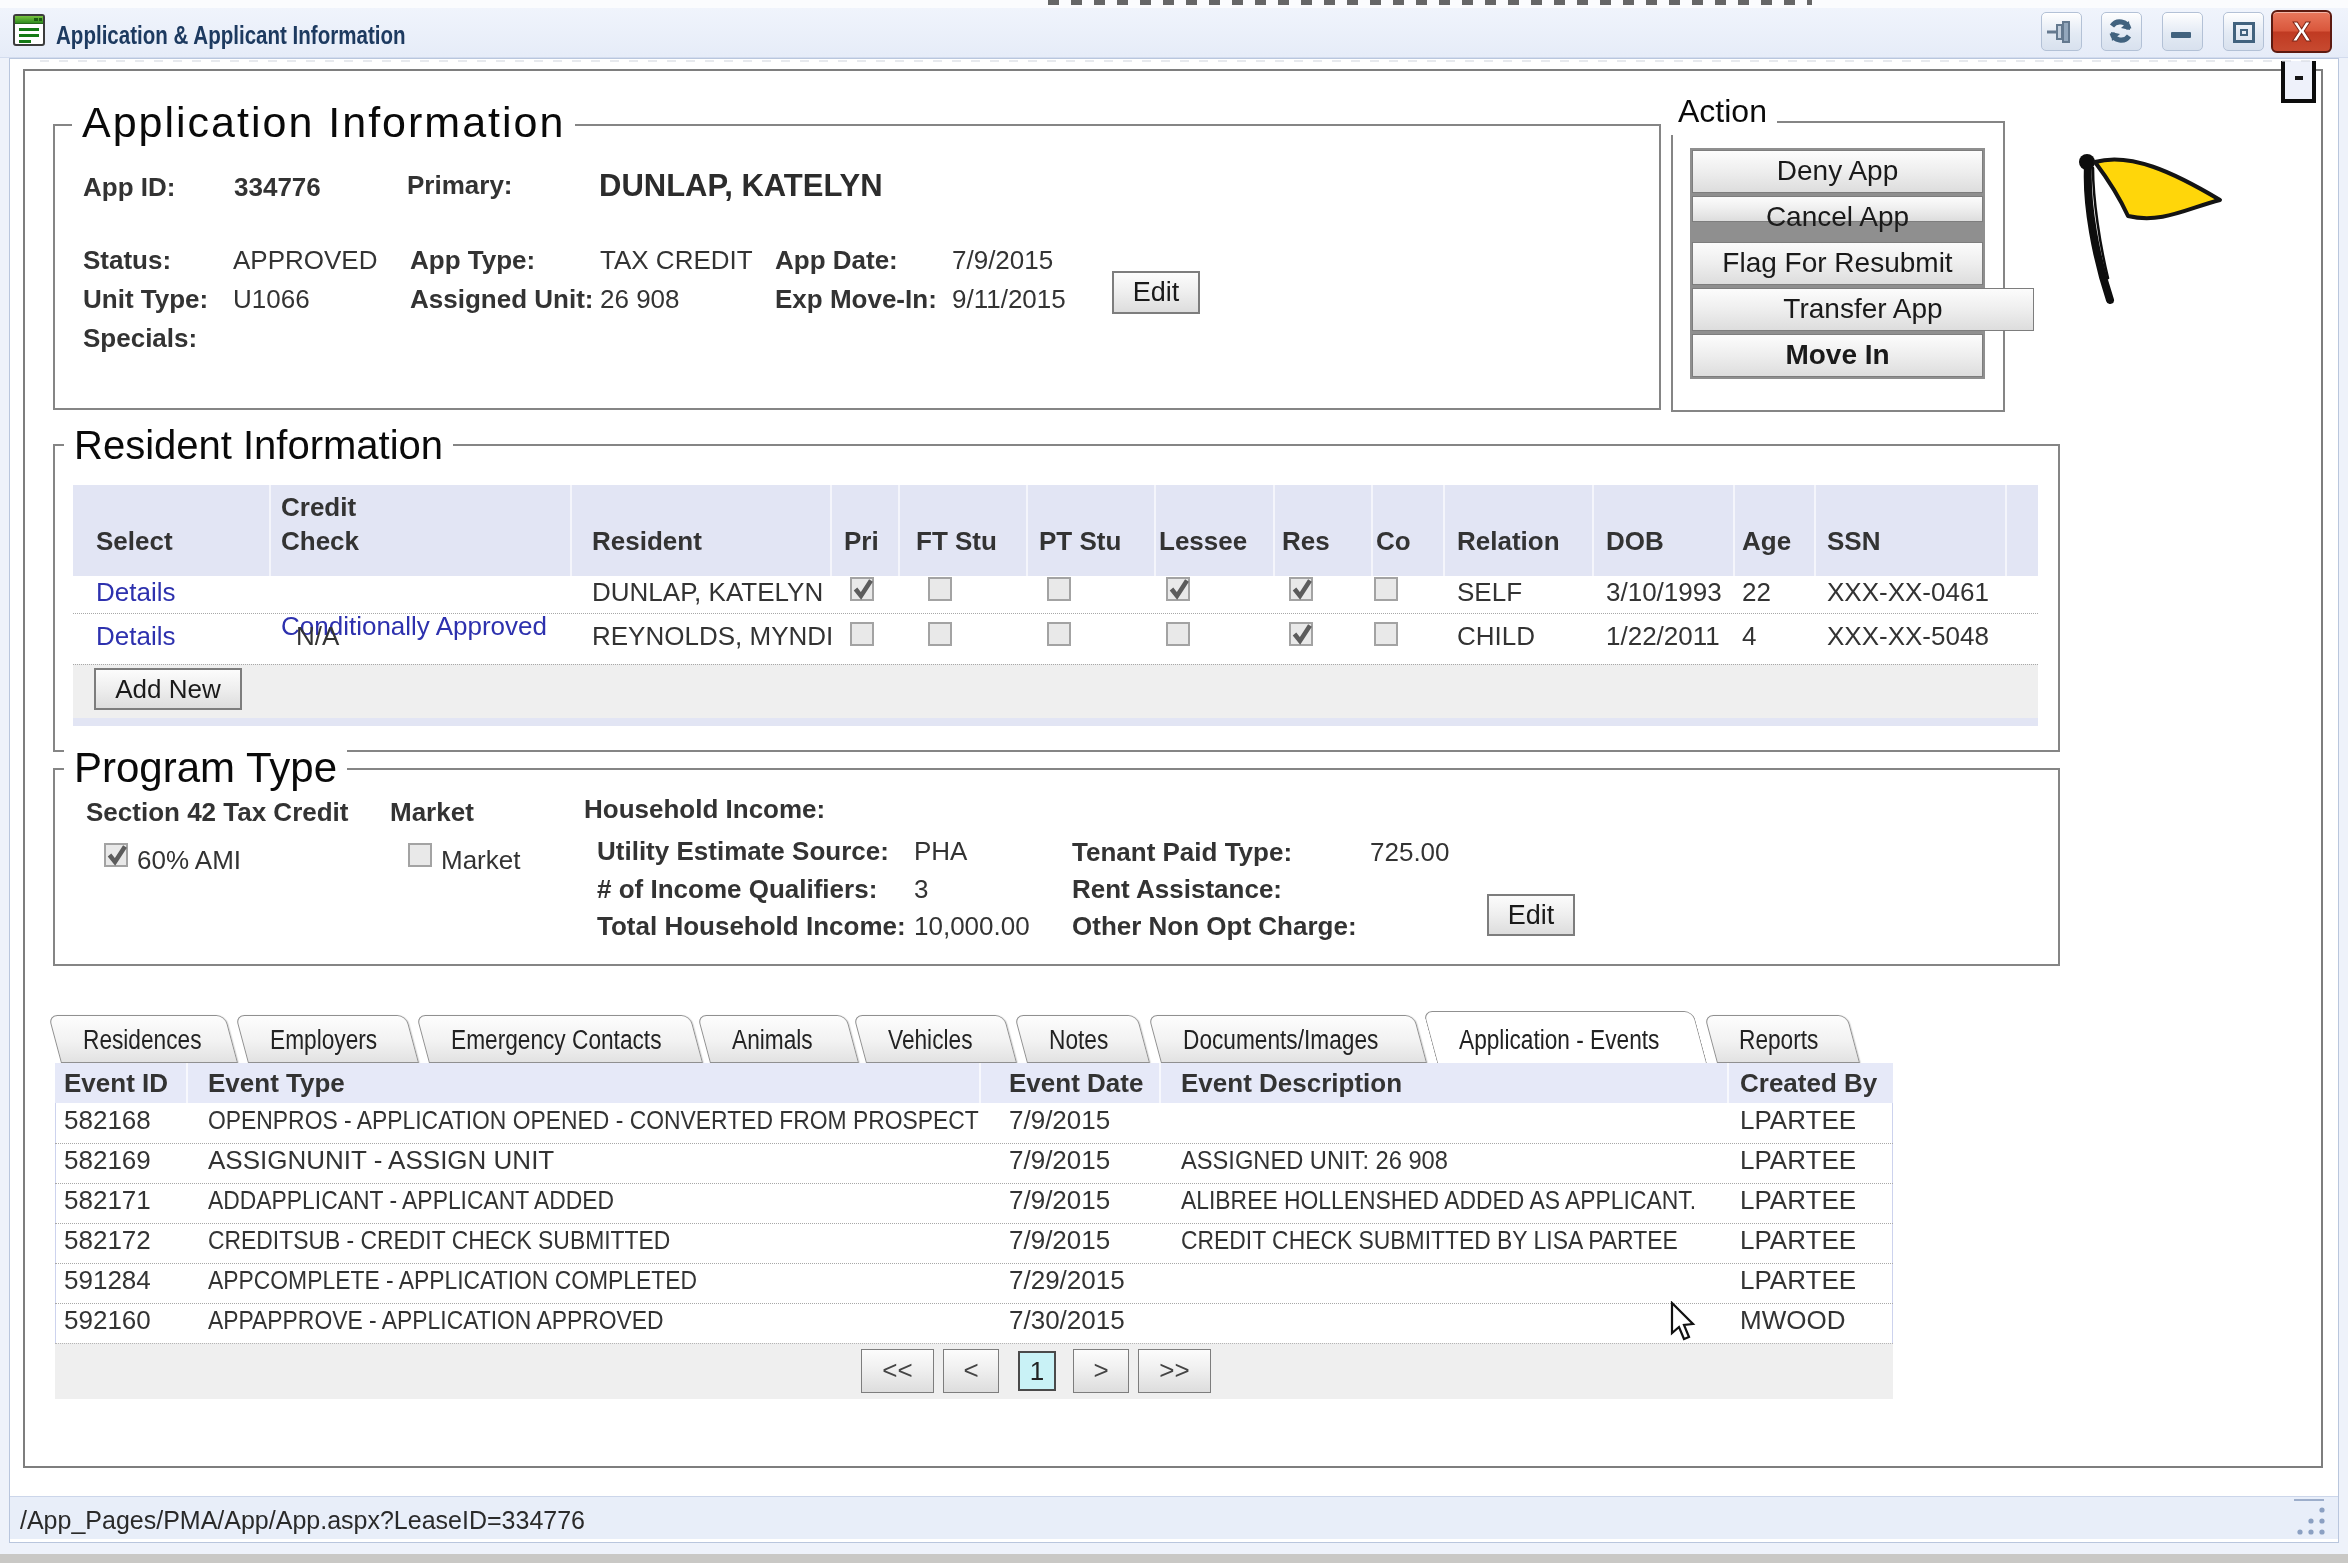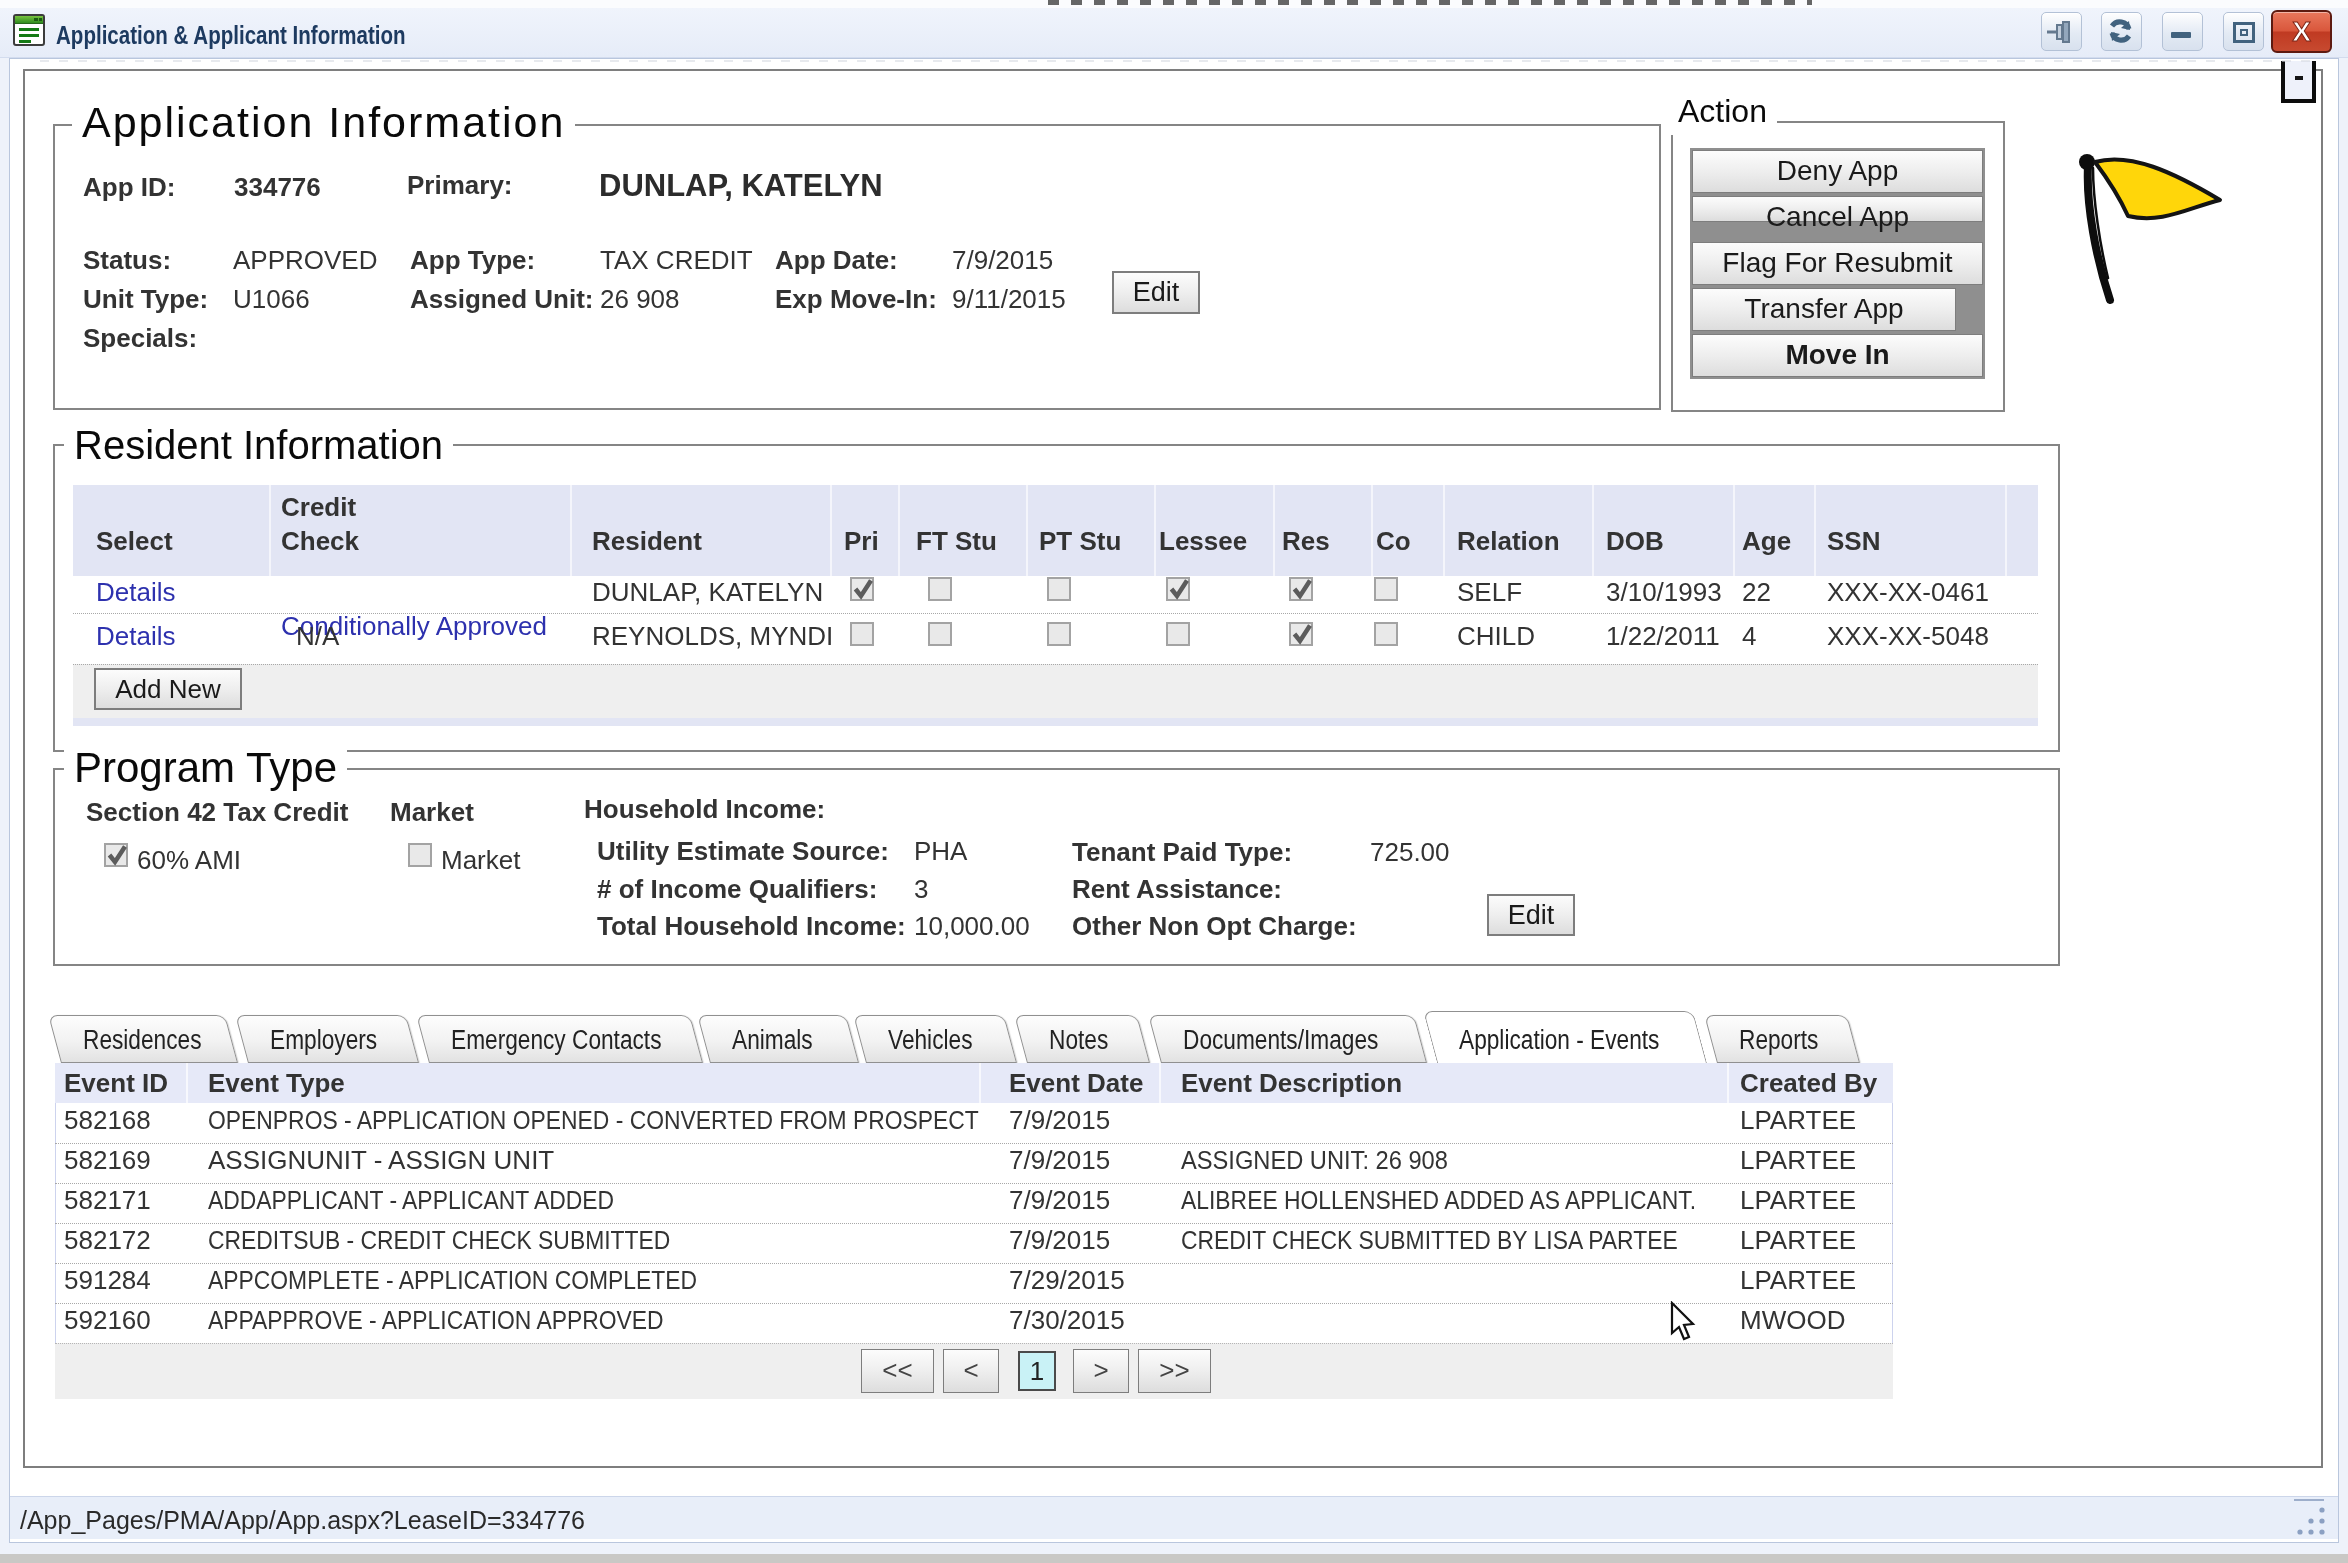--- a/index.html
+++ b/index.html
@@ -114,21 +114,21 @@
  <div class="btn t27" style="left:1112px;top:271px;width:88px;height:43px;line-height:39px;">Edit</div>
 </div>
 
 <div class="fieldset" style="left:1671px;top:121px;width:334px;height:291px;"></div>
 <div class="legend" style="left:1668px;top:87px;font-size:32px;">Action</div>
 <div id="actionbtns">
  <div class="abs" style="left:1690px;top:148px;width:295px;height:231px;background:#8f8f8f;"></div>
  <div class="btn" style="left:1692px;top:150px;width:291px;height:43px;font-size:28px;line-height:40px;border-width:1px;">Deny App</div>
  <div class="btn" style="left:1692px;top:196px;width:291px;height:26px;font-size:28px;line-height:40px;border-width:1px;">Cancel App</div>
  <div class="btn" style="left:1692px;top:242px;width:291px;height:43px;font-size:28px;line-height:40px;border-width:1px;">Flag For Resubmit</div>
- <div class="btn" style="left:1692px;top:288px;width:264px;height:43px;font-size:28px;line-height:40px;border-width:1px;">Transfer App</div>
+ <div class="btn" style="left:1692px;top:288px;width:342px;height:43px;font-size:28px;line-height:40px;border-width:1px;">Transfer App</div>
  <div class="btn b" style="left:1692px;top:334px;width:291px;height:43px;font-size:28px;line-height:40px;border-width:1px;">Move In</div>
 </div>
 
 <div id="flag" class="abs" style="left:2068px;top:150px;width:160px;height:160px;">
  <svg width="160" height="160" viewBox="0 0 160 160">
   <path d="M20 16 C 18 55, 28 108, 42 150" fill="none" stroke="#0d0d0d" stroke-width="8" stroke-linecap="round"></path>
   <path d="M25 18 C 25 50, 32 95, 40 128" fill="none" stroke="#0d0d0d" stroke-width="2.5" stroke-linecap="round"></path>
   <circle cx="19" cy="12" r="8" fill="#0d0d0d"></circle>
   <path d="M27 12 C 62 2, 105 22, 152 50 C 120 58, 94 74, 60 66 C 50 44, 36 24, 27 12 Z" fill="#ffd60a" stroke="#141414" stroke-width="4" stroke-linejoin="round"></path>
  </svg>

